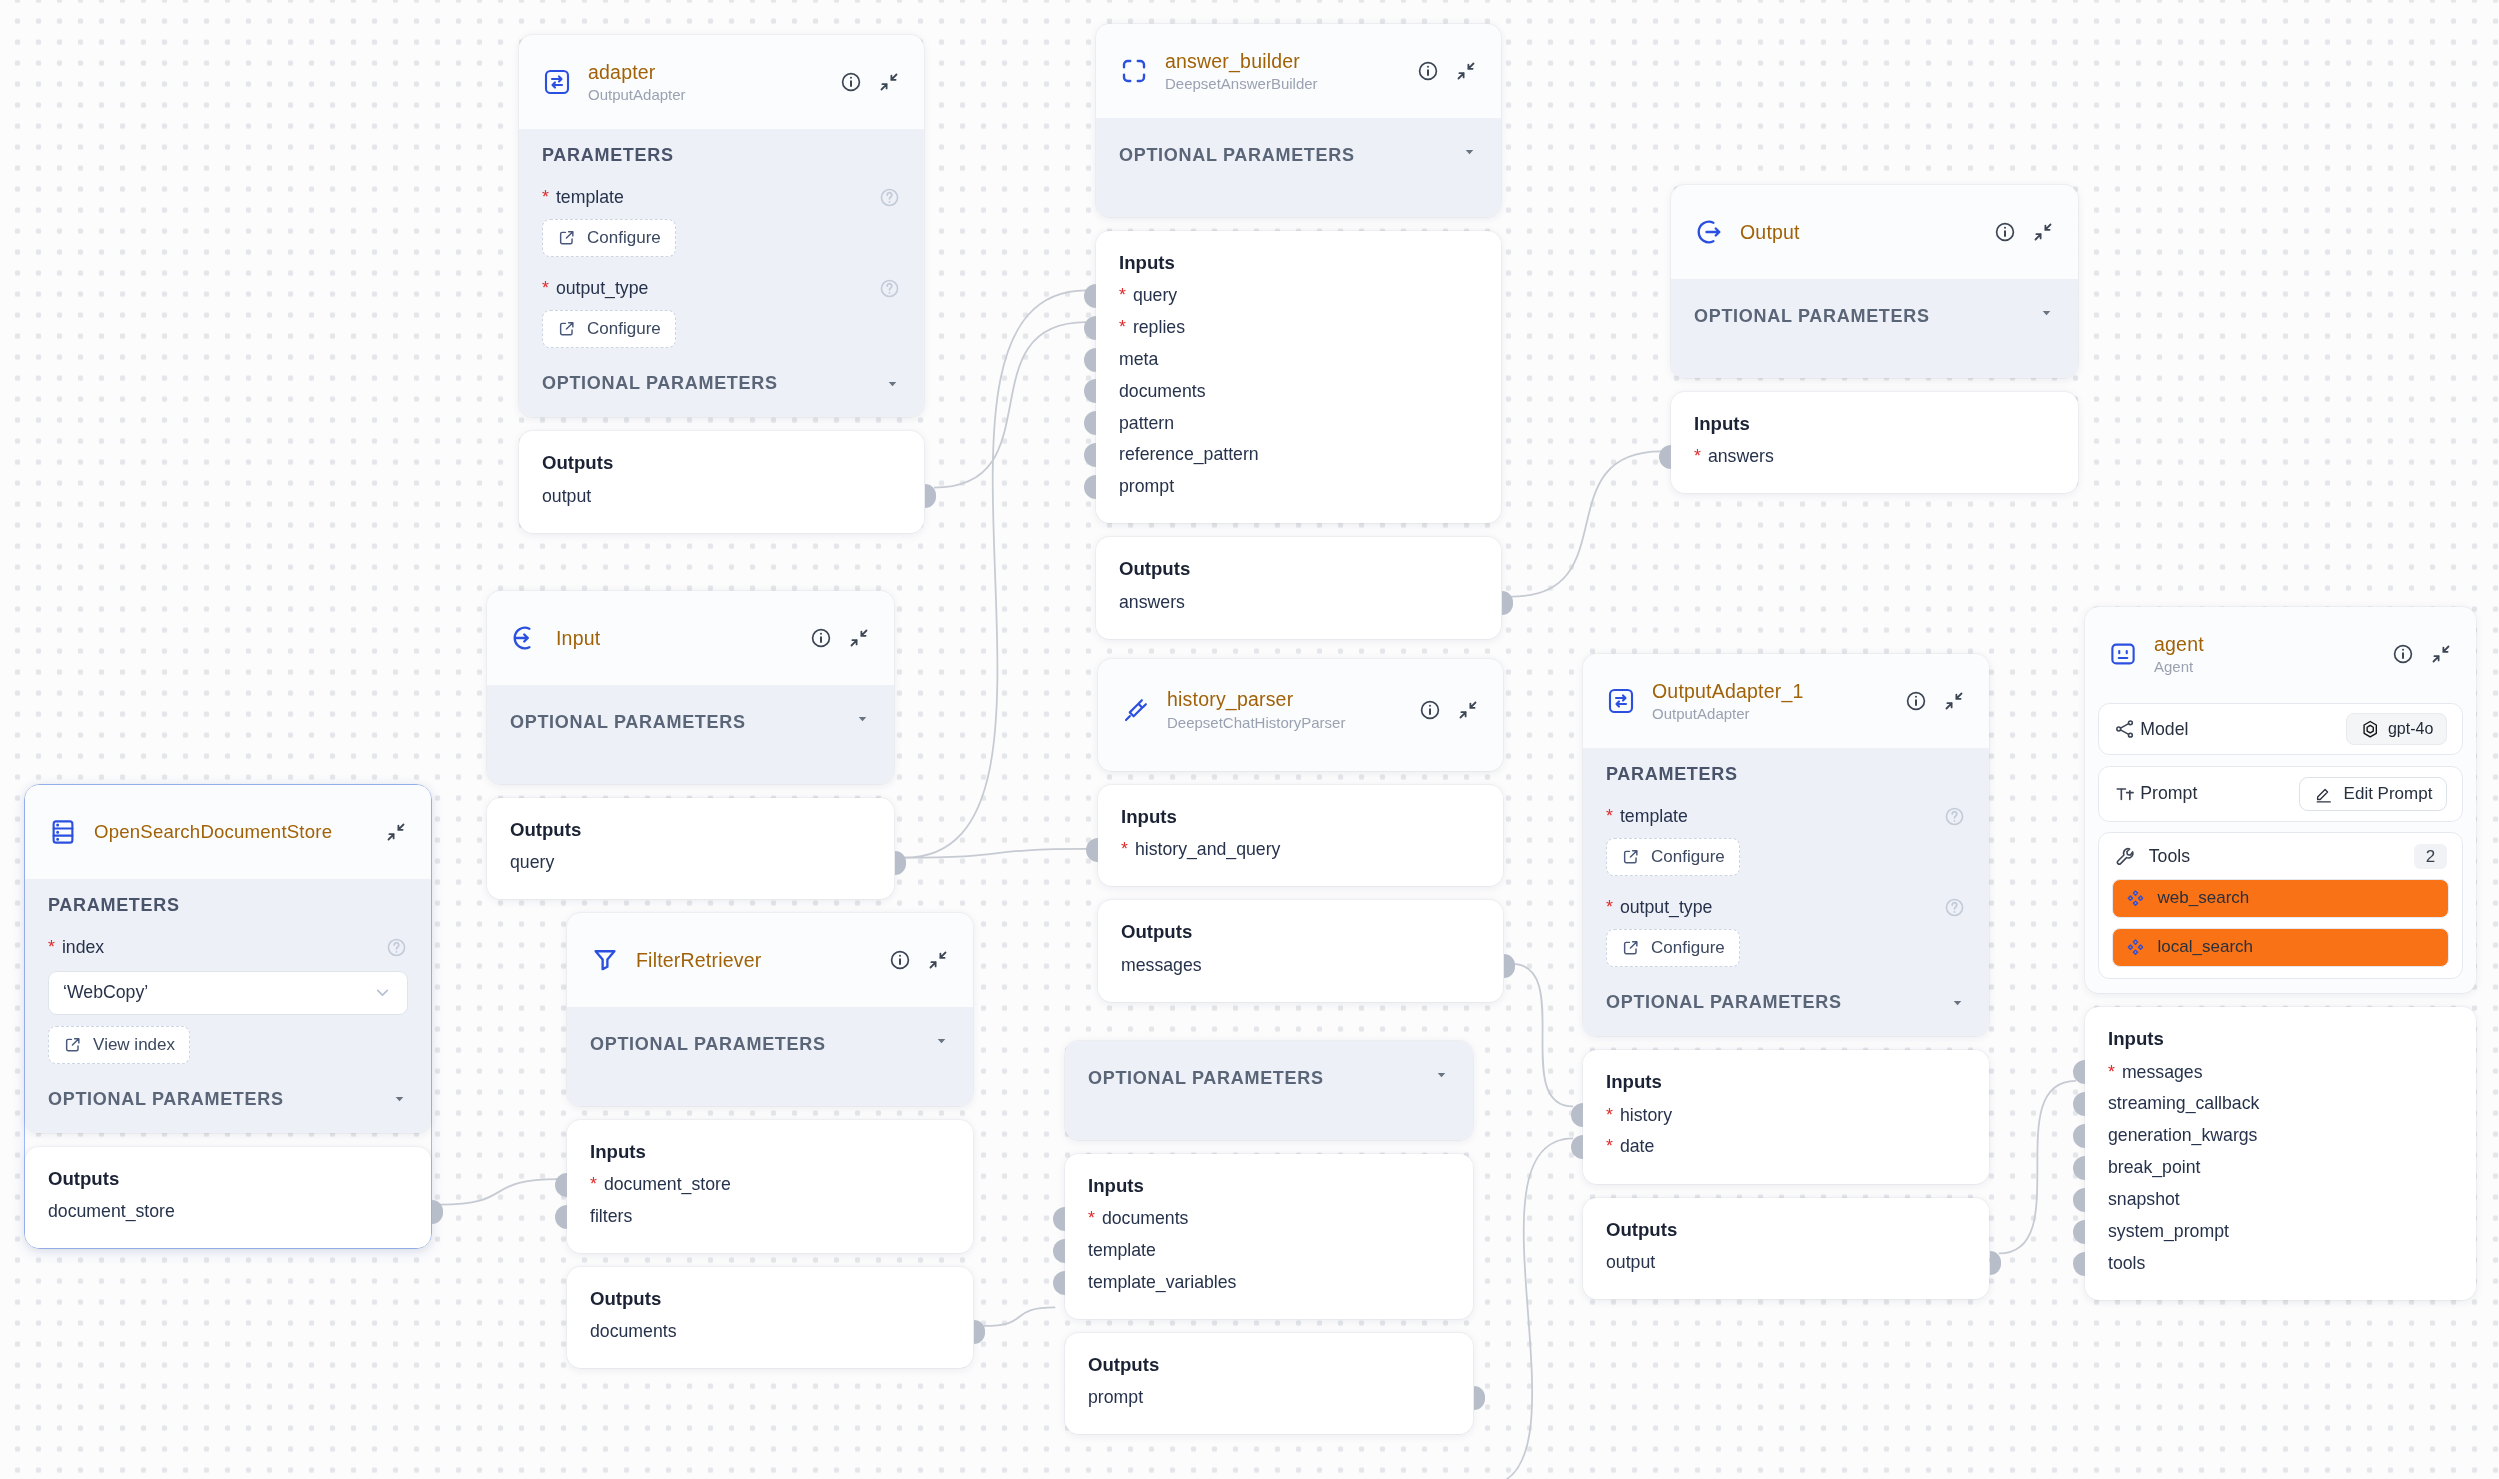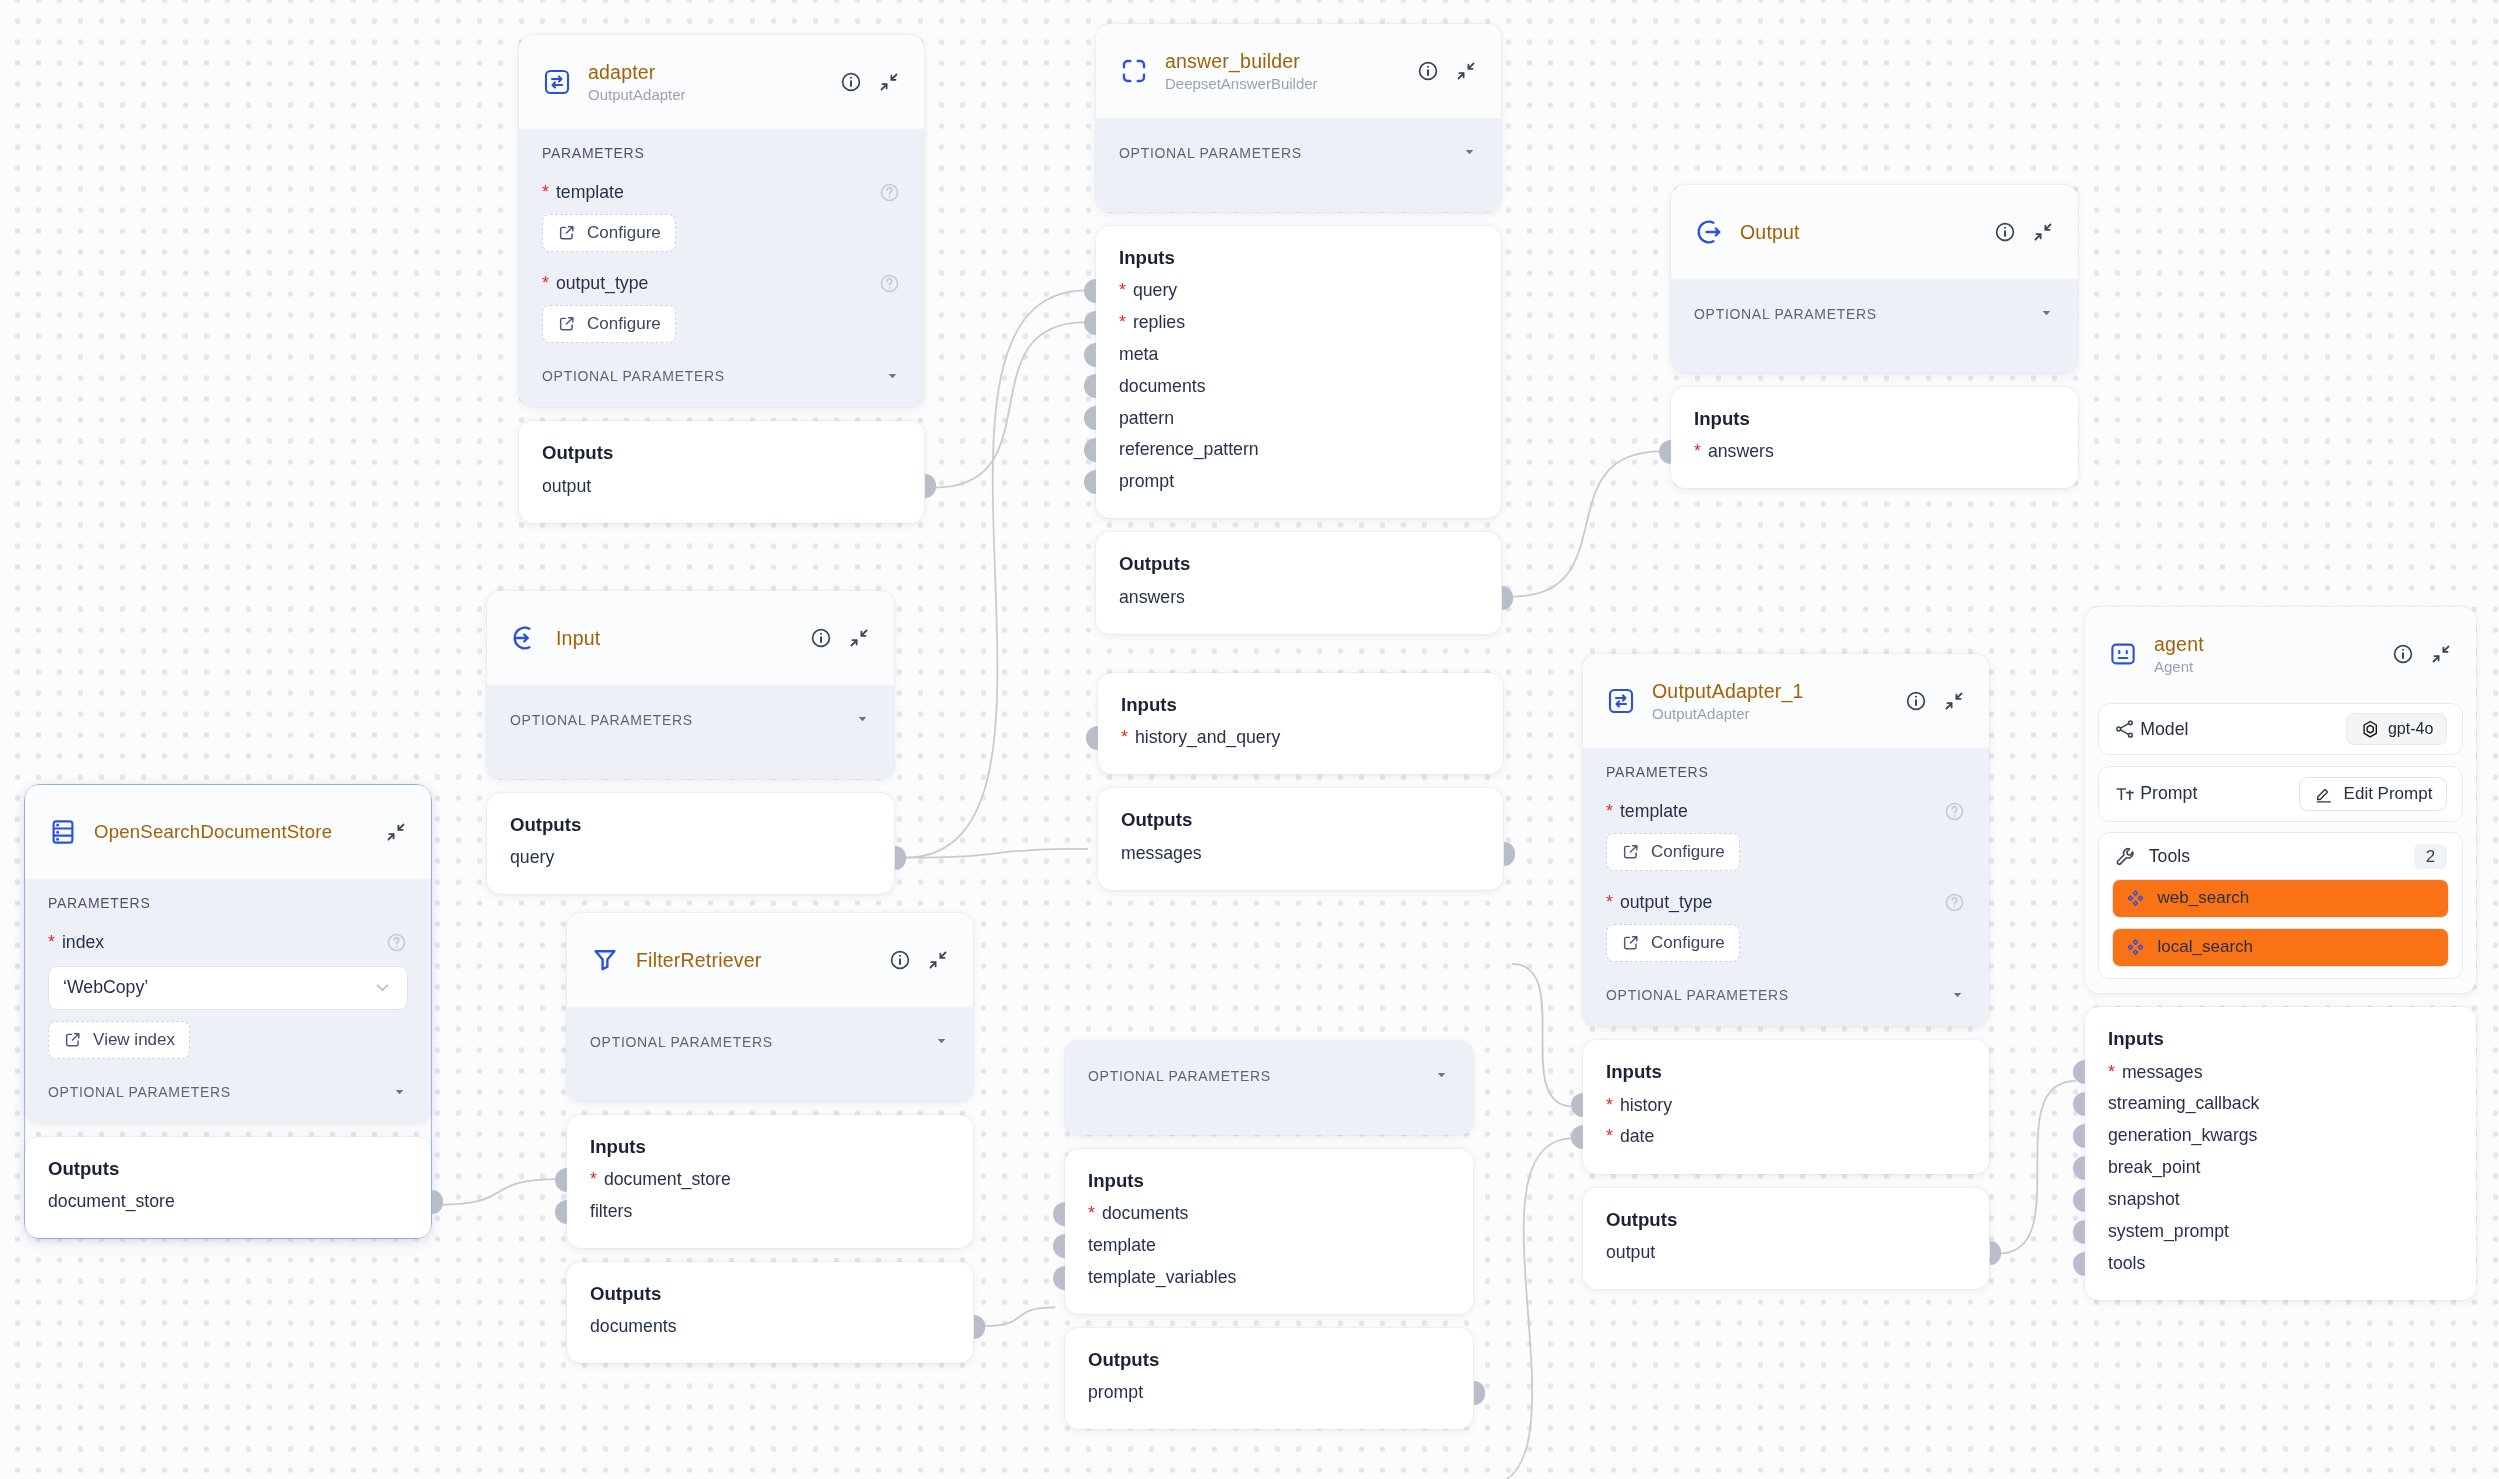--- a/index.html
+++ b/index.html
@@ -17,21 +17,21 @@
   .hdr.tall{padding:23px 23px 34px}
   .hicon{width:30px;height:30px;color:#2b50e0;flex:none}
   .hicon svg{width:100%;height:100%}
   .htxt{flex:1;min-width:0;display:flex;flex-direction:column;gap:2.7px}
   .ttl{font-size:19.5px;font-weight:400;color:#a16207;letter-spacing:0.2px;white-space:nowrap}
   .sub{font-size:15px;color:#9aa2b1}
   .hbtns{display:flex;align-items:center;gap:14px;color:#3d4654}
   .hbtn{width:24px;height:24px;cursor:pointer}
   .hbtn svg{width:100%;height:100%}
   .sec{background:#edf0f7;padding:16px 23px 23px}
-  .lbl{font-size:14px;font-weight:400;letter-spacing:0.7px;color:#49536a}
+  .lbl{font-size:18px;font-weight:700;letter-spacing:0.7px;color:#49536a}
   .prow{display:flex;align-items:center;margin-top:19.5px;font-size:17.7px;color:#26324b}
   .req>.pname::before,.port.req::before{content:"*";color:#e02b2b;margin-right:7px}
   .phelp{margin-left:auto;width:23px;height:23px;color:#c3cbd9}
   .phelp svg{width:100%;height:100%}
   .cfg{display:inline-flex;align-items:center;gap:10.6px;margin-top:10.6px;padding:8px 14px;background:#fff;
     border:1.8px dashed #ccd5e3;border-radius:8px;font-size:17px;color:#3b485f;font-family:inherit;cursor:pointer}
   .cfg svg{width:19.5px;height:19.5px;color:#49587a}
   .optrow{display:flex;align-items:center;justify-content:space-between;margin-top:25px}
   .optrow .lbl,.optsec .lbl{color:#5a6577}
   .optsec{background:#edf0f7;padding:26.6px 23px 51px;display:flex;align-items:flex-start;justify-content:space-between}
@@ -362,20 +362,39 @@
     <div class="card">
       <div class="chead">Outputs</div>
       <div class="port">
           <span>query</span>
         <span class="hdl out"></span>
         </div>
     </div>
   </div>
 
   <div class="node" style="left:1098px;top:659px;width:405px">
+    <div class="blk">
+      <div class="hdr tall">
+        <span class="hicon"><svg viewBox="0 0 34 34" width="30" height="30">
+              <use href="#i-plug"></use>
+            </svg></span>
+        <span class="htxt">
+          <span class="ttl">history_parser</span>
+          <span class="sub">DeepsetChatHistoryParser</span>
+        </span>
+        <span class="hbtns">
+          <span class="hbtn"><svg viewBox="0 0 27 27" width="24" height="24">
+                <use href="#i-info"></use>
+              </svg></span>
+          <span class="hbtn"><svg viewBox="0 0 27 27" width="24" height="24">
+                <use href="#i-collapse"></use>
+              </svg></span>
+        </span>
+      </div>
+    </div>
     <div class="card">
       <div class="chead">Inputs</div>
       <div class="port req">
           <span>history_and_query</span>
         <span class="hdl in"></span>
         </div>
     </div>
     <div class="card">
       <div class="chead">Outputs</div>
       <div class="port">

